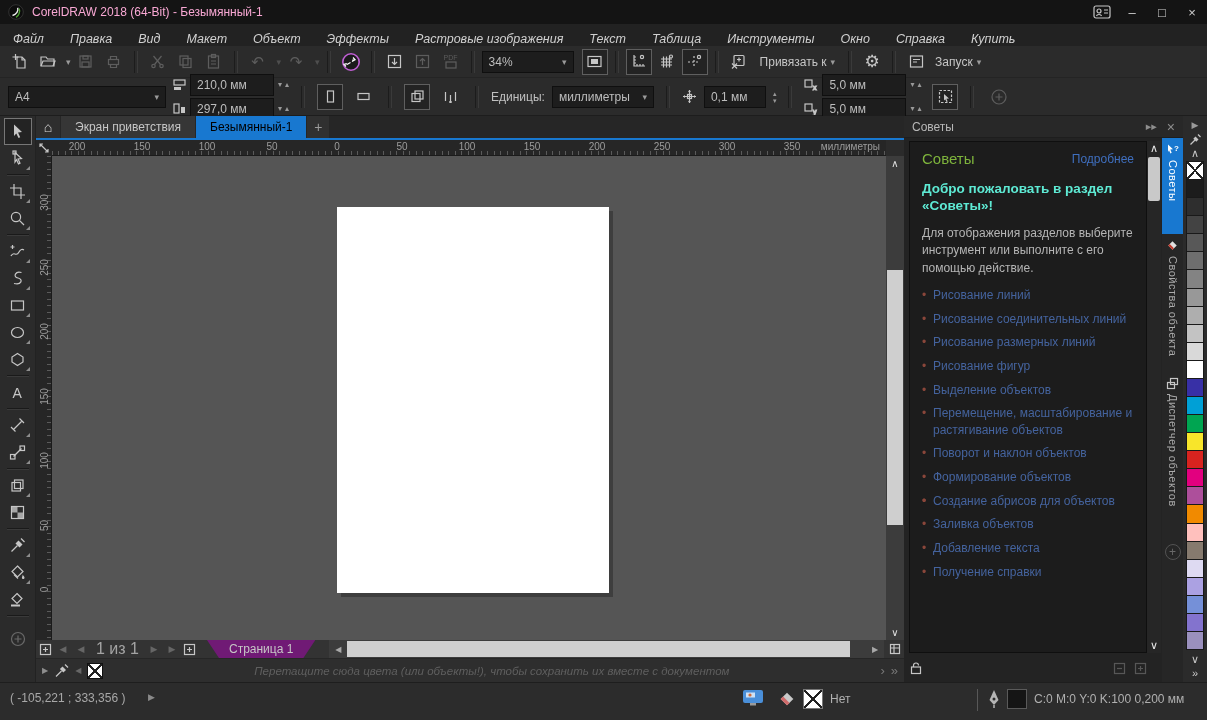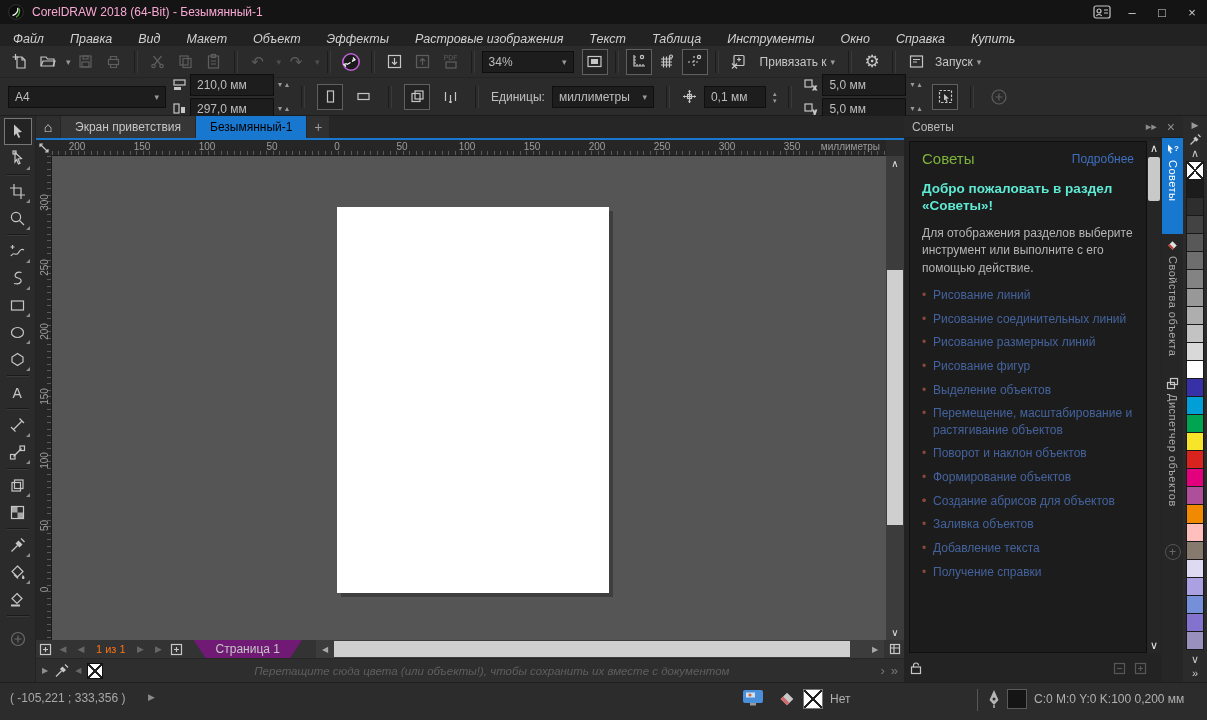--- a/index.html
+++ b/index.html
@@ -67,21 +67,21 @@
   .vr-tick{position:absolute;left:-4px;font-size:10px;color:#9c9c9c;transform:rotate(-90deg);width:24px;text-align:center;}
   #canvas{position:absolute;left:52px;top:40px;width:834px;height:484px;background:#555;overflow:hidden;}
   #page{position:absolute;left:285px;top:51px;width:272px;height:386px;background:#fff;box-shadow:4px 4px 0 #3e3e3e;}
   #vscroll{position:absolute;left:886px;top:40px;width:18px;height:484px;background:#3c3c3c;}
   #vscroll .arr{position:absolute;left:0;width:100%;text-align:center;color:#e0e0e0;font-size:10px;}
   #vscroll .thumb{position:absolute;left:1px;top:114px;width:16px;height:255px;background:#cfcfcf;}
   
   #navrow{position:absolute;left:36px;top:524px;width:868px;height:18px;background:#333;display:flex;align-items:center;font-size:11px;}
   .navbtn{width:18px;height:18px;display:flex;align-items:center;justify-content:center;color:#a8a8a8;font-size:9px;}
   .navbtn.dim{color:#666;}
-  #page-ind{color:#f97316;padding:0 6px;font-size:11px;}
+  #page-ind{color:#a3a3a3;padding:0 6px;font-size:16px;}
   #page-tab{height:18px;display:flex;align-items:center;padding:0 22px;background:#701a75;color:#c6c6c6;font-size:12px;
             clip-path:polygon(0 0,100% 0,calc(100% - 12px) 100%,12px 100%);margin-left:8px;}
   #hscroll{flex:1;height:18px;margin-left:14px;background:#3c3c3c;display:flex;align-items:center;position:relative;}
   #hscroll .thumb{position:absolute;left:18px;top:1px;height:16px;width:calc(100% - 52px);background:#cfcfcf;}
   #palrow{position:absolute;left:36px;top:542px;width:868px;height:24px;background:#2e2e2e;display:flex;align-items:center;
           border-top:1px solid #262626;box-sizing:border-box;gap:6px;padding:0 6px;}
   #pal-hint{flex:1;text-align:center;color:#5f5f5f;font-style:italic;font-size:11.5px;}
   .nocolor{background:
      linear-gradient(to top right,transparent calc(50% - 1px),#222 calc(50% - 1px),#222 calc(50% + 1px),transparent calc(50% + 1px)),
      linear-gradient(to bottom right,transparent calc(50% - 1px),#222 calc(50% - 1px),#222 calc(50% + 1px),transparent calc(50% + 1px)),#fff;}

